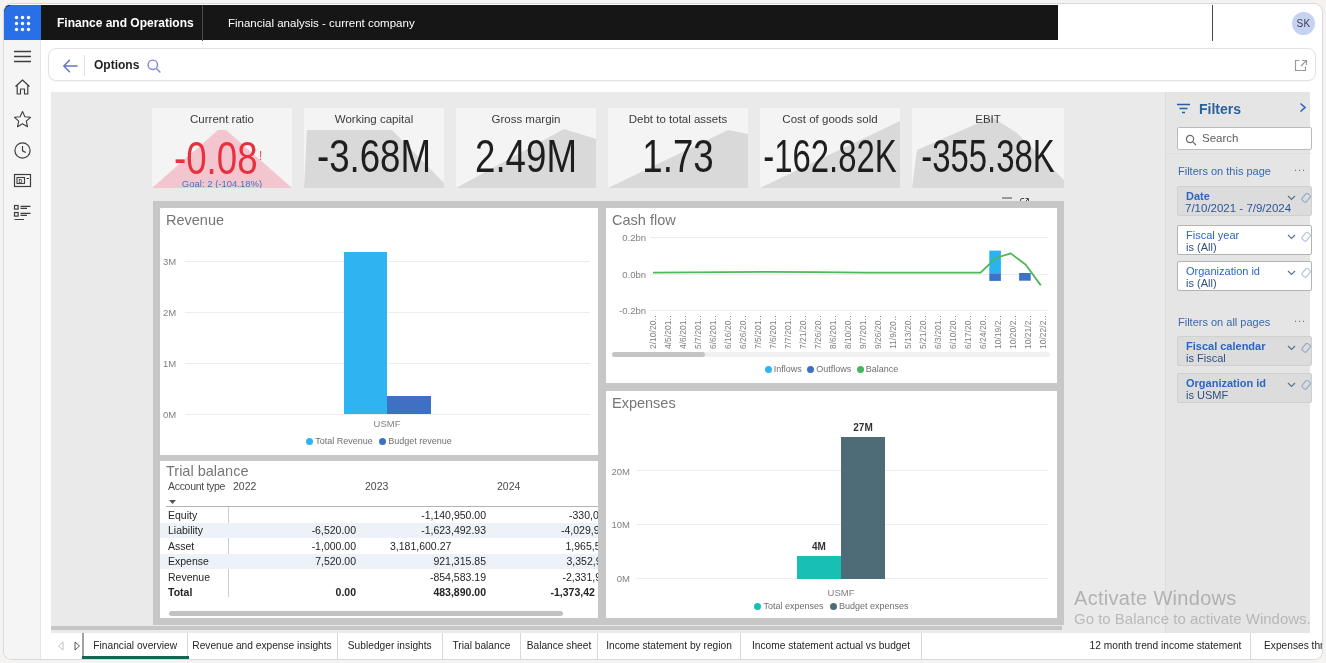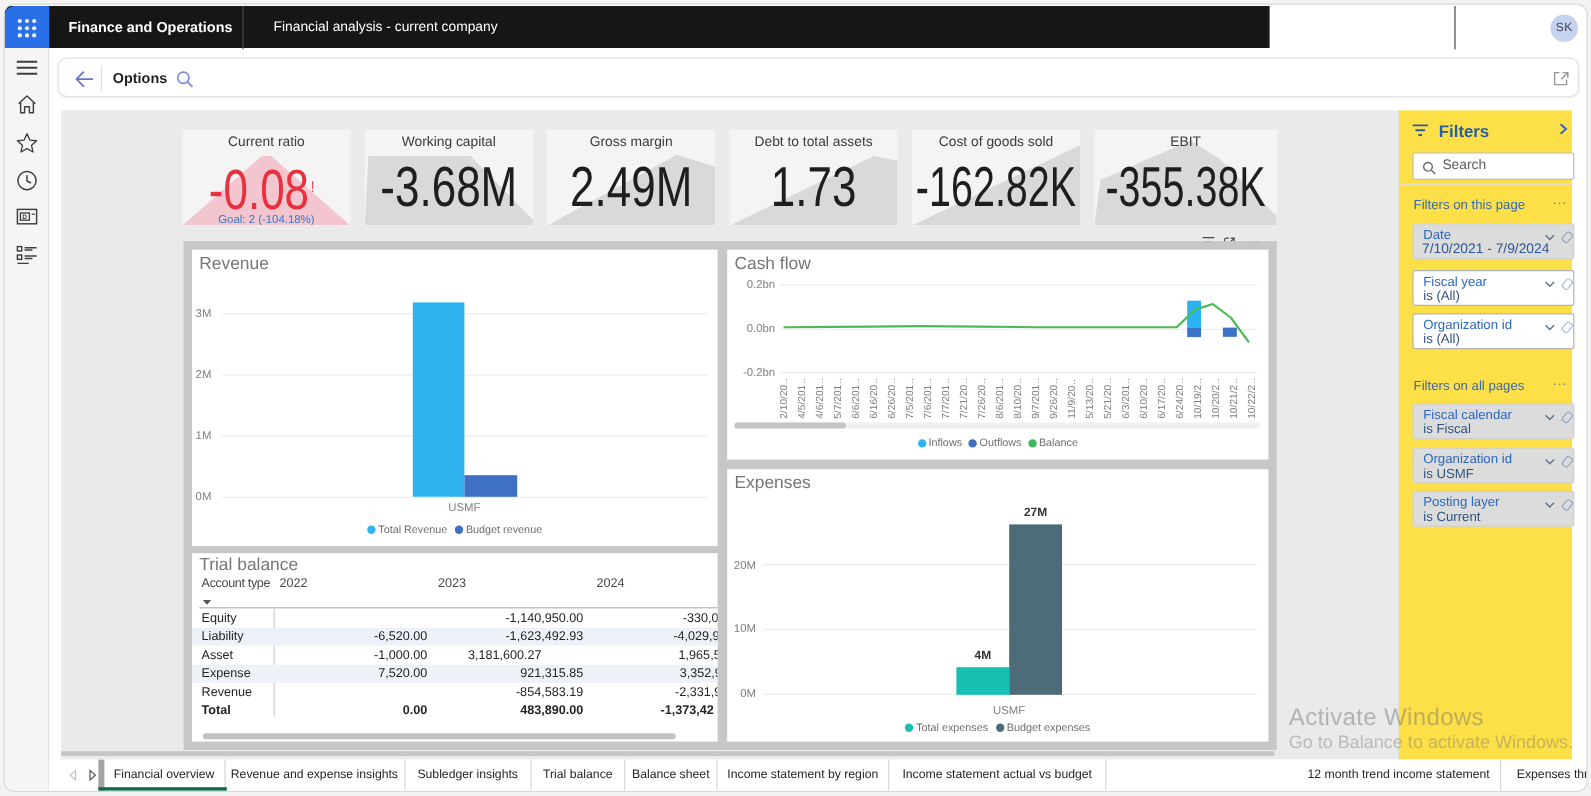--- a/index.html
+++ b/index.html
@@ -18,21 +18,21 @@
 .qmark { position:absolute; left:1255px; top:0; width:16px; height:36px; line-height:36px; color:#fff; font-size:15px; text-align:center; }
 
 .sidebar { position:absolute; left:0; top:36px; width:37px; height:619px; background:#f5f5f5; border-right:1px solid #e4e4e4; }
 .sicon { position:absolute; left:9px; width:19px; height:19px; }
 
 .optbar { position:absolute; left:44px; top:44px; width:1268px; height:33px; background:#fff; border:1px solid #e4e2e0; border-radius:8px; box-shadow:0 1px 2px rgba(0,0,0,0.04); }
 .opttext { position:absolute; left:45px; top:0; height:33px; line-height:33px; font-size:12px; font-weight:bold; color:#1f1e1d; }
 .optsep { position:absolute; left:35px; top:6px; width:1px; height:21px; background:#e1e1e1; }
 
 .dash { position:absolute; left:47px; top:88px; width:1114px; height:541px; background:#eaeaea; }
-.fpanel { position:absolute; left:1161px; top:88px; width:145px; height:541px; background:#fde047; border-left:1px solid #dcdcdc; }
+.fpanel { position:absolute; left:1161px; top:88px; width:145px; height:541px; background:#e5e5e5; border-left:1px solid #dcdcdc; }
 
 .kpi { position:absolute; top:104px; height:80px; background:#f4f4f4; overflow:hidden; }
 .kpi .t { position:absolute; top:5px; left:0; width:100%; text-align:center; font-size:11.5px; color:#3b3b3b; }
 .kpi .n { position:absolute; top:20px; left:50%; width:300px; margin-left:-150px; text-align:center; font-size:47px; letter-spacing:0; color:#1e1e1e; line-height:56px; transform:scaleX(0.78); white-space:nowrap; }
 .kpi svg { position:absolute; left:0; top:0; }
 .kpi .n.sm { transform:scaleX(0.70); }
 
 .group { position:absolute; left:149px; top:197px; width:911px; height:424px; background:#c7c7c7; }
 .card { position:absolute; background:#fff; overflow:hidden; }
 .ctitle { position:absolute; left:6px; top:4px; font-size:14.5px; color:#767676; }
@@ -46,21 +46,21 @@
 .tb { position:absolute; font-size:10.5px; color:#252423; }
 
 .fhead { position:absolute; left:33px; top:9px; font-size:14px; font-weight:bold; color:#2a5f9e; }
 .fsearch { position:absolute; left:11px; top:35px; width:135px; height:23px; background:#fff; border:1px solid #bdbbb9; border-radius:2px; }
 .flab { position:absolute; left:12px; font-size:11px; color:#3a69a8; }
 .fcard { position:absolute; left:11px; width:135px; height:30px; border-radius:2px; }
 .fcard.gray { background:#dcdcdc; border:1px solid #cfcfcf; }
 .fcard.white { background:#fff; border:1px solid #b5b3b1; }
 .fcard .ft { position:absolute; left:8px; top:3px; font-size:11px; color:#2b66c3; }
 .fcard .fv { position:absolute; left:8px; top:15px; font-size:11px; color:#30507f; }
-.fcard.bold .ft { font-weight:normal; }
+.fcard.bold .ft { font-weight:bold; }
 
 .tabbar { position:absolute; left:37px; top:629px; width:1281px; height:26px; background:#fff; }
 .tab { position:absolute; top:0; height:26px; line-height:26px; text-align:center; font-size:10.2px; color:#252525; border-right:1px solid #d8d8d8; white-space:nowrap; overflow:hidden; }
 
 .wm1 { position:absolute; left:1070px; top:583px; font-size:20px; color:rgba(110,110,110,0.45); letter-spacing:0.3px; }
 .wm2 { position:absolute; left:1070px; top:606px; font-size:15px; color:rgba(120,120,120,0.42); }
 </style>
 </head>
 <body>
 <div class="window">
@@ -407,39 +407,29 @@
     <div class="fcard gray bold" style="top:281px">
       <div class="ft">Organization id</div>
         <div class="fv">is USMF</div>
       <svg class="abs" style="left:109px;top:8px" width="9" height="6" viewBox="0 0 9 6">
           <path d="M1 1 L4.5 4.5 L8 1" fill="none" stroke="#5e718a" stroke-width="1.2"></path>
         </svg>
       <svg class="abs" style="left:123px;top:6px" width="10" height="10" viewBox="0 0 10 10">
           <rect x="2.2" y="0.5" width="5.5" height="8.5" rx="1.5" transform="rotate(40 5 5)" fill="none" stroke="#8fa6c8" stroke-width="1"></rect>
         </svg>
     </div>
-    <div class="fcard gray bold" style="top:317px">
-      <div class="ft">Posting layer</div>
-        <div class="fv">is Current</div>
-      <svg class="abs" style="left:109px;top:8px" width="9" height="6" viewBox="0 0 9 6">
-          <path d="M1 1 L4.5 4.5 L8 1" fill="none" stroke="#5e718a" stroke-width="1.2"></path>
-        </svg>
-      <svg class="abs" style="left:123px;top:6px" width="10" height="10" viewBox="0 0 10 10">
-          <rect x="2.2" y="0.5" width="5.5" height="8.5" rx="1.5" transform="rotate(40 5 5)" fill="none" stroke="#8fa6c8" stroke-width="1"></rect>
-        </svg>
-    </div>
   </div>
   <div class="tabbar">
     <svg class="abs" style="left:16px;top:8px" width="7" height="10" viewBox="0 0 7 10">
         <path d="M6 1 L1.5 5 L6 9 Z" fill="none" stroke="#c0c0c0" stroke-width="1"></path>
       </svg>
     <svg class="abs" style="left:33px;top:8px" width="7" height="10" viewBox="0 0 7 10">
         <path d="M1 1 L5.5 5 L1 9 Z" fill="none" stroke="#555" stroke-width="1"></path>
       </svg>
-    <div class="tab" style="left:41px;width:105.5px;border-left:5px solid #a3a3a3">Financial overview</div>
+    <div class="tab" style="left:41px;width:105.5px;border-left:2px solid #a3a3a3">Financial overview</div>
     <div class="abs" style="left:41px;top:23px;width:106.5px;height:3px;background:#0f6a53"></div>
     <div class="tab" style="left:146.5px;width:150px">Revenue and expense insights</div>
     <div class="tab" style="left:296.5px;width:105.5px">Subledger insights</div>
     <div class="tab" style="left:402px;width:78px">Trial balance</div>
     <div class="tab" style="left:480px;width:77px">Balance sheet</div>
     <div class="tab" style="left:557px;width:143px">Income statement by region</div>
     <div class="tab" style="left:700px;width:181px">Income statement actual vs budget</div>
     <div class="tab" style="left:1040px;width:170px">12 month trend income statement</div>
     <div class="tab" style="left:1210px;width:75px;border-right:none;text-align:left;padding-left:13px">Expenses thr</div>
   </div>

